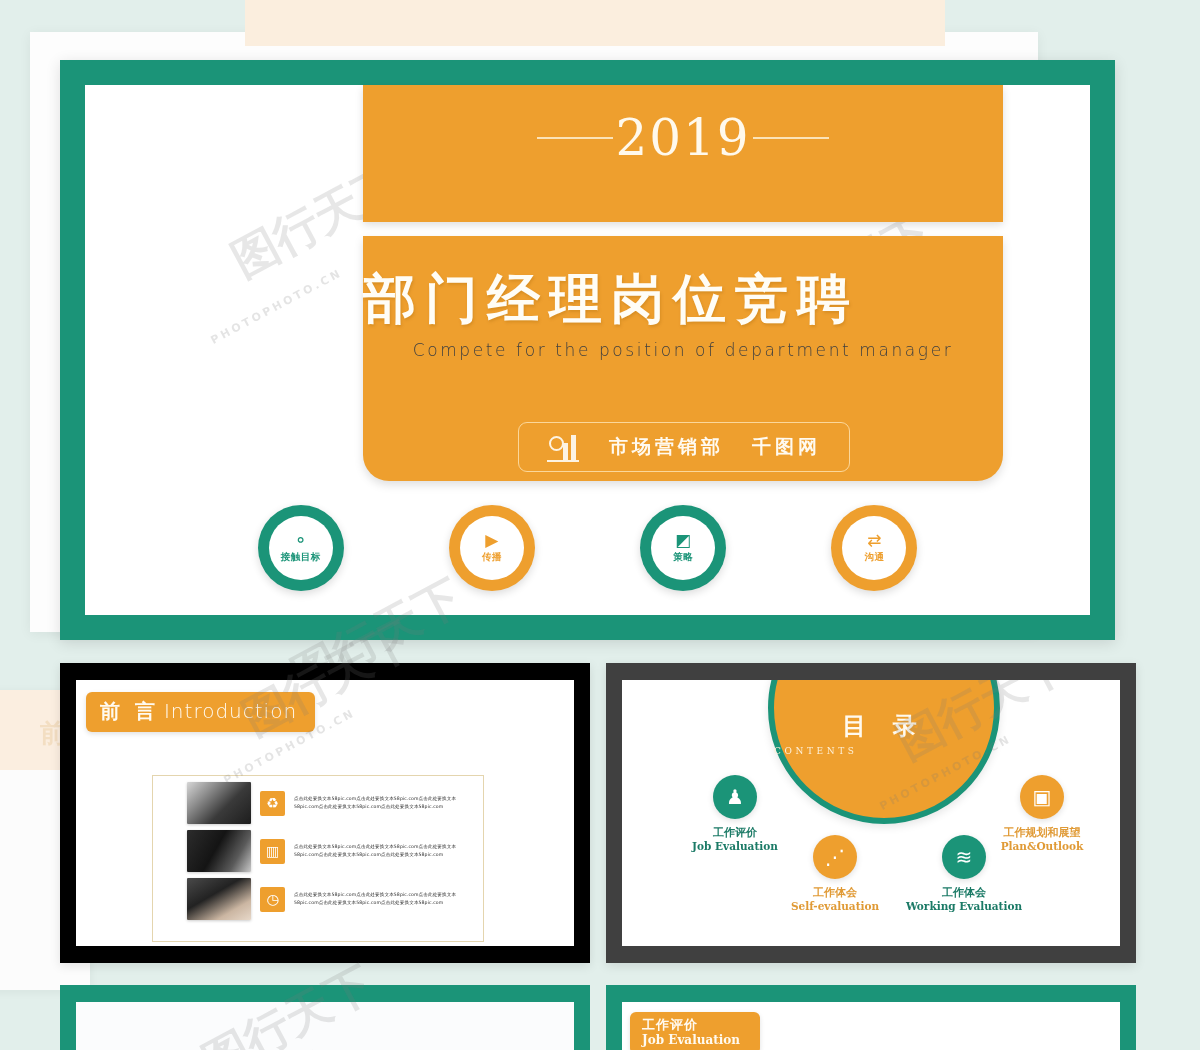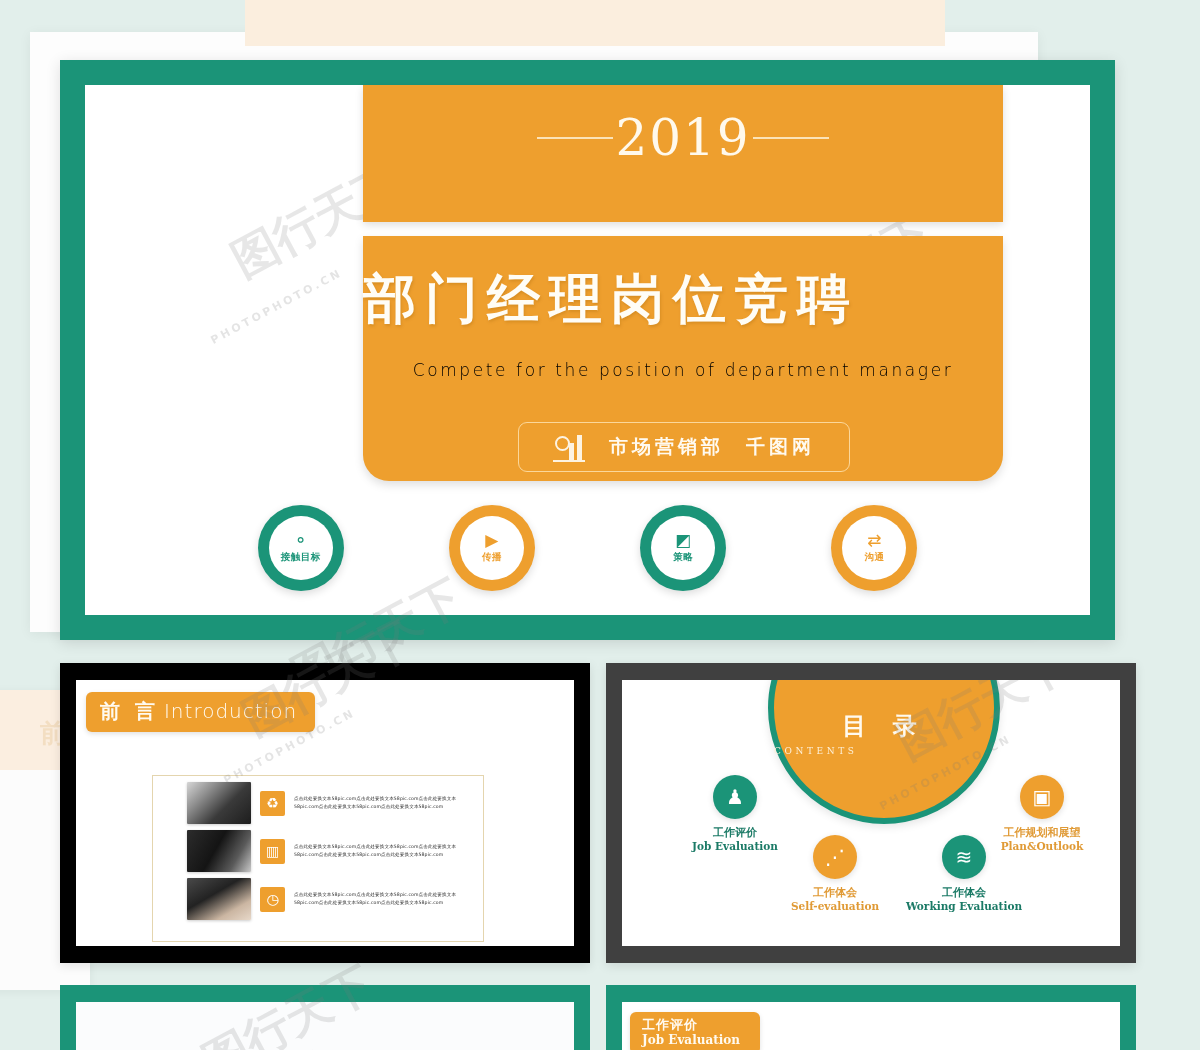--- a/index.html
+++ b/index.html
@@ -25,24 +25,24 @@
   .orange-top{position:absolute;left:278px;top:0;width:640px;height:137px;background:#ee9f2e;box-shadow:0 3px 8px rgba(0,0,0,.13);z-index:5;}
   .orange-main{position:absolute;left:278px;top:151px;width:640px;height:245px;background:#ee9f2e;border-bottom-left-radius:26px;border-bottom-right-radius:26px;box-shadow:0 4px 10px rgba(0,0,0,.13);z-index:5;}
 
   .year{color:#fff9ec;font-family:"DejaVu Serif","Liberation Serif",serif;font-size:50px;letter-spacing:2px;
         position:absolute;left:0;right:0;top:24px;text-align:center;}
   .year-line{position:absolute;top:52px;height:2px;background:#fbe3b8;width:76px;}
   .year-line.l{left:174px;} .year-line.r{right:174px;}
 
   .main-title{color:#fffdf6;font-size:53px;font-weight:700;letter-spacing:9px;text-align:left;
               margin-top:28px;text-shadow:1px 2px 3px rgba(150,90,0,.25);}
-  .sub-title{color:#000000;font-size:17px;letter-spacing:2.6px;text-align:center;margin-top:24px;font-weight:300;}
+  .sub-title{color:#404040;font-size:17px;letter-spacing:2.6px;text-align:center;margin-top:4px;font-weight:300;}
 
   .dept-box{position:absolute;left:155px;top:186px;width:330px;height:48px;border:1.4px solid #fbd79a;border-radius:9px;
-            display:flex;align-items:center;justify-content:center;gap:22px;}
+            display:flex;align-items:center;justify-content:center;gap:28px;}
   .dept-box .chart-ico{width:34px;height:30px;position:relative;}
   .dept-box .chart-ico i{position:absolute;bottom:0;width:5px;background:#fdf3e2;display:block;}
   .dept-box .chart-ico i:nth-child(1){left:8px;height:11px;}
   .dept-box .chart-ico i:nth-child(2){left:16px;height:19px;}
   .dept-box .chart-ico i:nth-child(3){left:24px;height:27px;}
   .dept-box .chart-ico u{position:absolute;left:2px;top:4px;width:11px;height:11px;border:2px solid #fdf3e2;border-radius:50%;}
   .dept-box .chart-ico b{position:absolute;left:0;bottom:0;width:32px;height:2px;background:#fdf3e2;}
   .dept-text{color:#fffaf0;font-size:19px;letter-spacing:4px;font-weight:700;}
 
   .circles{position:absolute;left:0;right:0;top:420px;display:flex;justify-content:space-around;padding:0 120px;}

